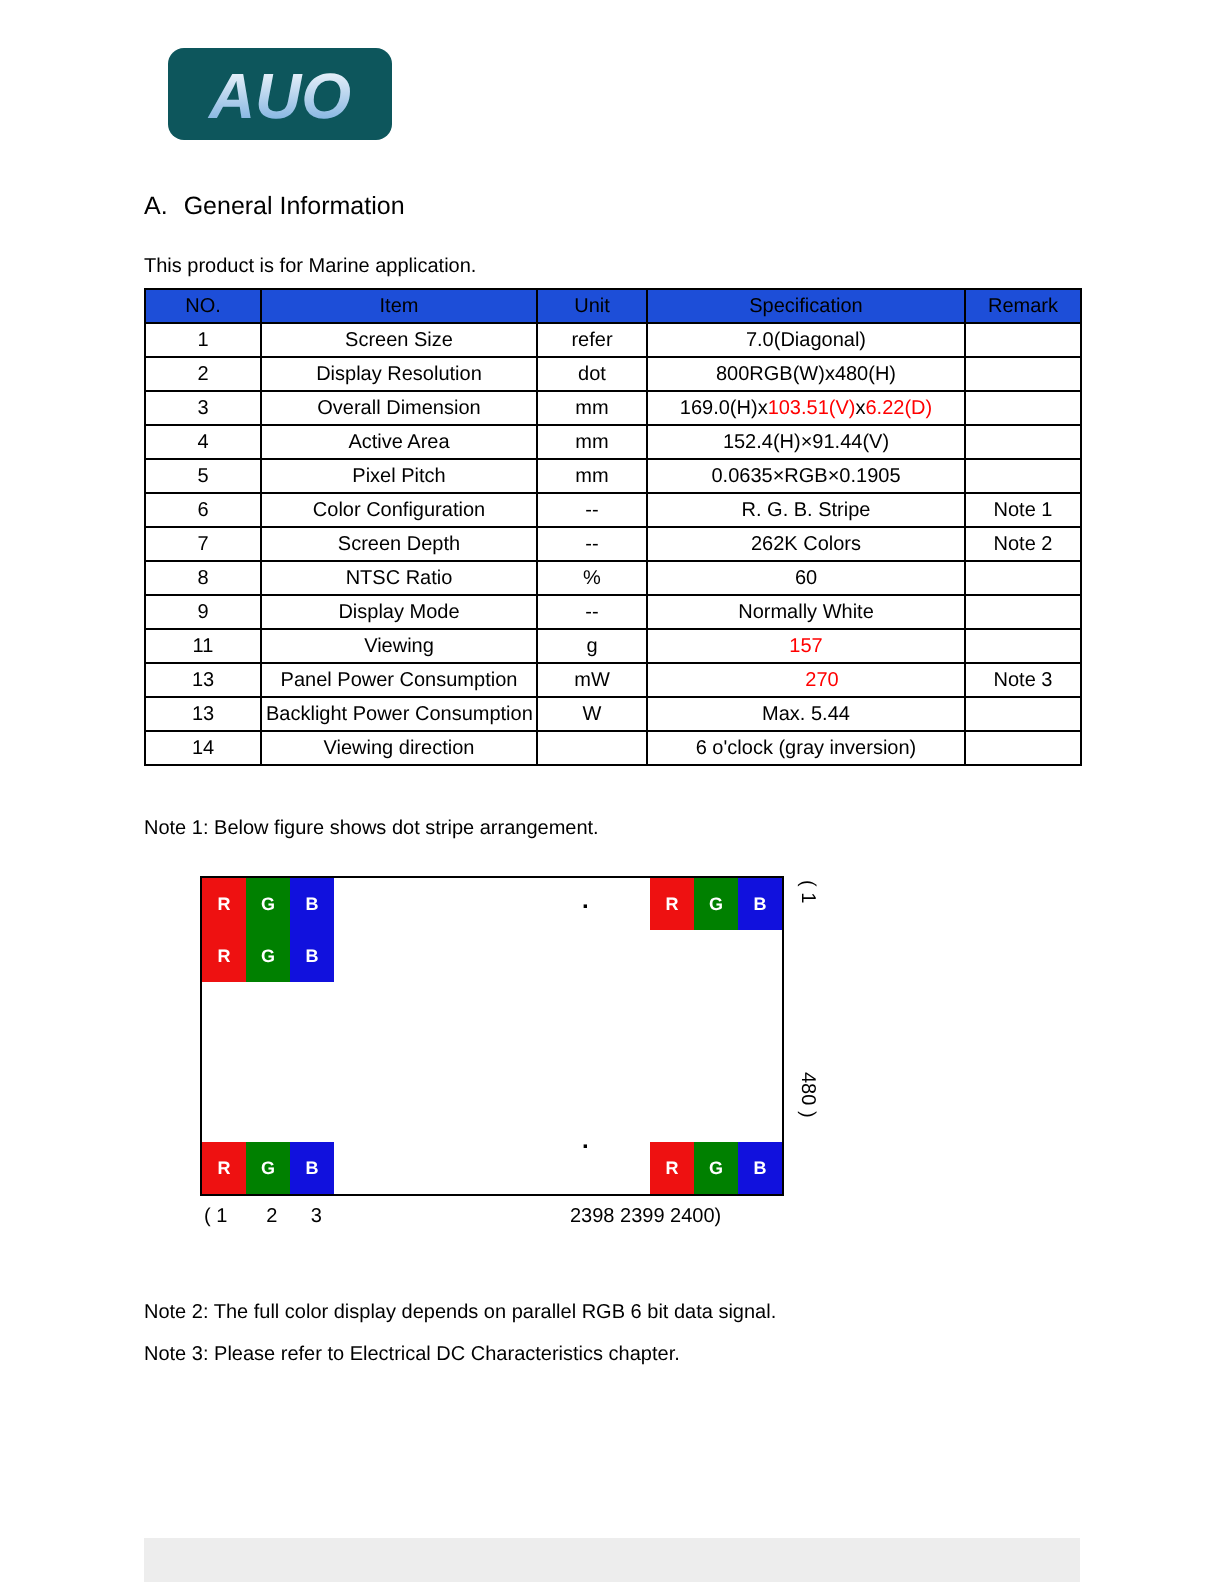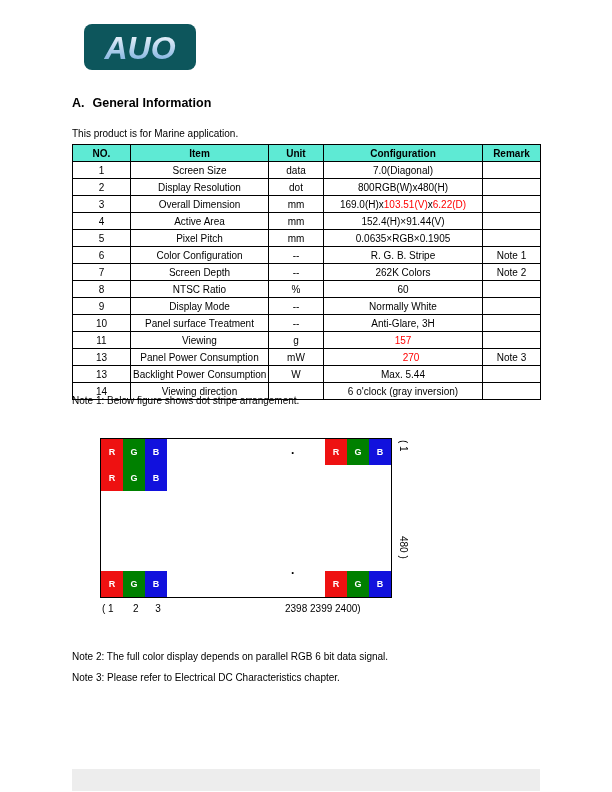--- a/index.html
+++ b/index.html
@@ -5,33 +5,33 @@
   * { margin:0; padding:0; box-sizing:border-box; }
   html,body { background:#ffffff; }
   body { font-family:"Liberation Sans", sans-serif; color:#000; }
   .page { position:relative; width:612px; height:792px; background:#fff; overflow:hidden; }
 
   .logo { position:absolute; left:84px; top:24px; width:112px; height:46px; }
 
   .doc-meta { position:absolute; left:415px; top:28px; font-size:10.5px; line-height:22px;
               display:grid; grid-template-columns:56px auto; }
 
-  .section-title { position:absolute; left:72px; top:96px; font-size:12.5px; font-weight:bold; }
+  .section-title { position:absolute; left:72px; top:96px; font-size:12.5px; font-weight:normal; }
   .section-title .num { margin-right:8px; }
 
   .intro { position:absolute; left:72px; top:128px; font-size:10px; }
 
   table.spec { position:absolute; left:72px; top:144px; width:468px; border-collapse:collapse;
                font-size:10px; table-layout:fixed; }
   table.spec th, table.spec td { border:1px solid #000; text-align:center; height:17px;
                padding:0 2px; white-space:nowrap; overflow:hidden; }
-  table.spec th { background:#5eead4; font-weight:bold;margin-left:17px; }
+  table.spec th { background:#1d4ed8; font-weight:normal;margin-left:17px; }
 
   .note { position:absolute; left:72px; font-size:10px; }
-  .note-1 { top:395px; }
+  .note-1 { top:409px; }
   .note-2 { top:651px; }
   .note-3 { top:672px; }
 
   .figure { position:absolute; left:100px; top:438px; width:312px; height:185px; font-size:10px; }
   .fig-rect { position:absolute; left:0; top:0; width:292px; height:160px; border:1px solid #000; background:#fff; }
   .rgb-group { position:absolute; }
   .rgb-group.tl { left:0; top:0; }
   .rgb-group.tr { right:0; top:0; }
   .rgb-group.bl { left:0; bottom:0; }
   .rgb-group.br { right:0; bottom:0; }
@@ -79,29 +79,29 @@
         <col style="width:138px">
         <col style="width:55px">
         <col style="width:159px">
         <col style="width:58px">
     </colgroup>
     <thead>
       <tr>
         <th>NO.</th>
         <th>Item</th>
         <th>Unit</th>
-        <th>Configuration</th>
+        <th>Specification</th>
         <th>Remark</th>
       </tr>
     </thead>
     <tbody>
         <tr>
           <td>1</td>
           <td>Screen Size</td>
-          <td>data</td>
+          <td>refer</td>
           <td><span>7.0(Diagonal)</span></td>
           <td></td>
         </tr>
         <tr>
           <td>2</td>
           <td>Display Resolution</td>
           <td>dot</td>
           <td><span>800RGB(W)x480(H)</span></td>
           <td></td>
         </tr>
@@ -145,27 +145,20 @@
           <td>NTSC Ratio</td>
           <td>%</td>
           <td><span>60</span></td>
           <td></td>
         </tr>
         <tr>
           <td>9</td>
           <td>Display Mode</td>
           <td>--</td>
           <td><span>Normally White</span></td>
-          <td></td>
-        </tr>
-        <tr>
-          <td>10</td>
-          <td>Panel surface Treatment</td>
-          <td>--</td>
-          <td><span>Anti-Glare, 3H</span></td>
           <td></td>
         </tr>
         <tr>
           <td>11</td>
           <td>Viewing</td>
           <td>g</td>
           <td><span style="color: rgb(255, 0, 0);">157</span></td>
           <td></td>
         </tr>
         <tr>

